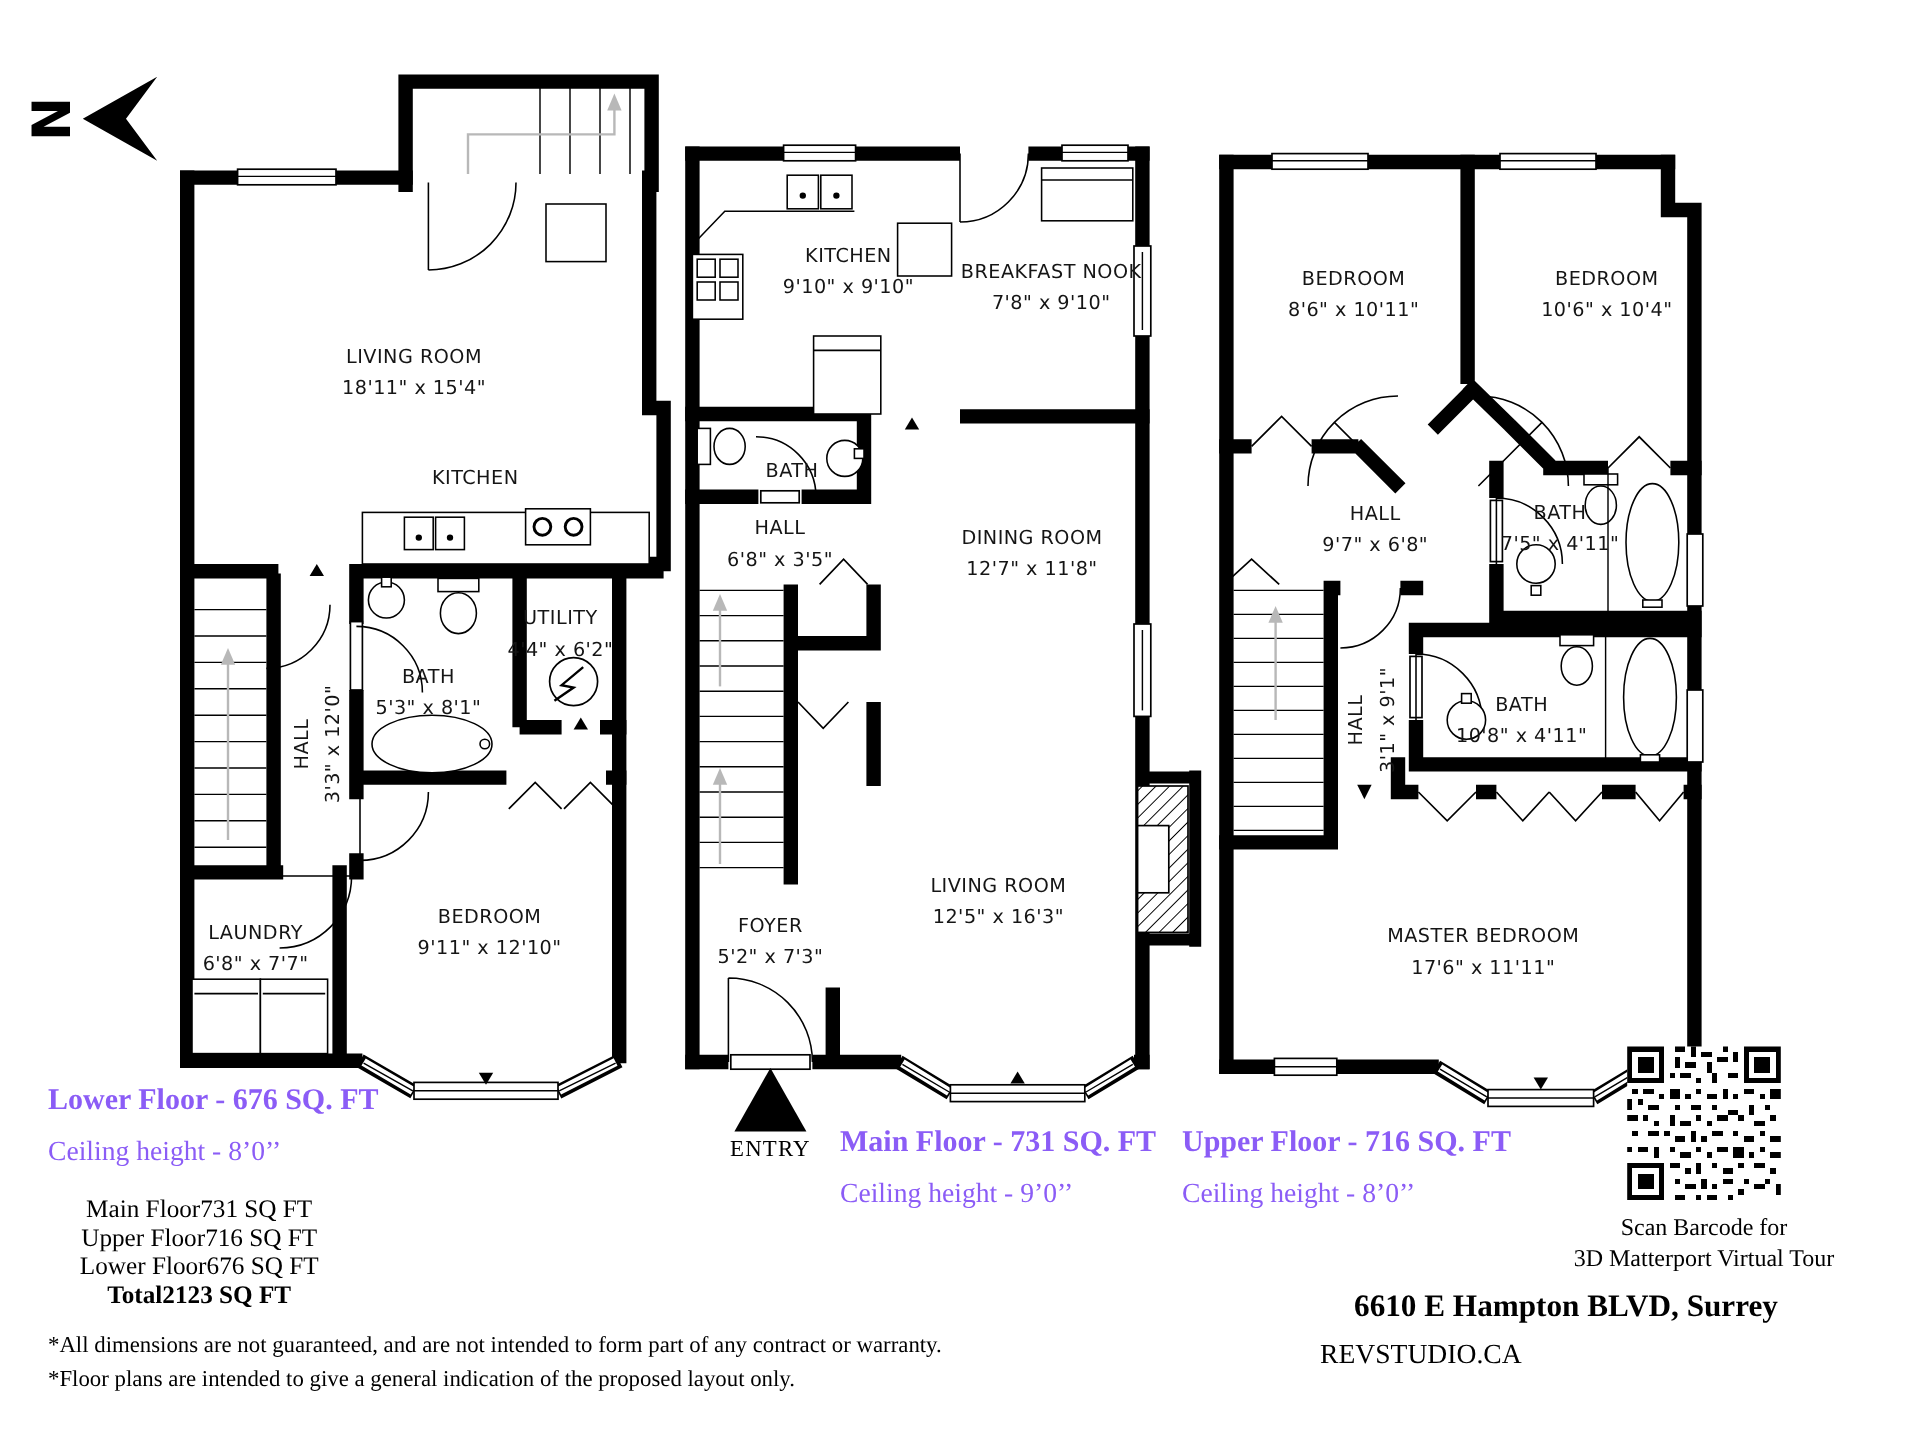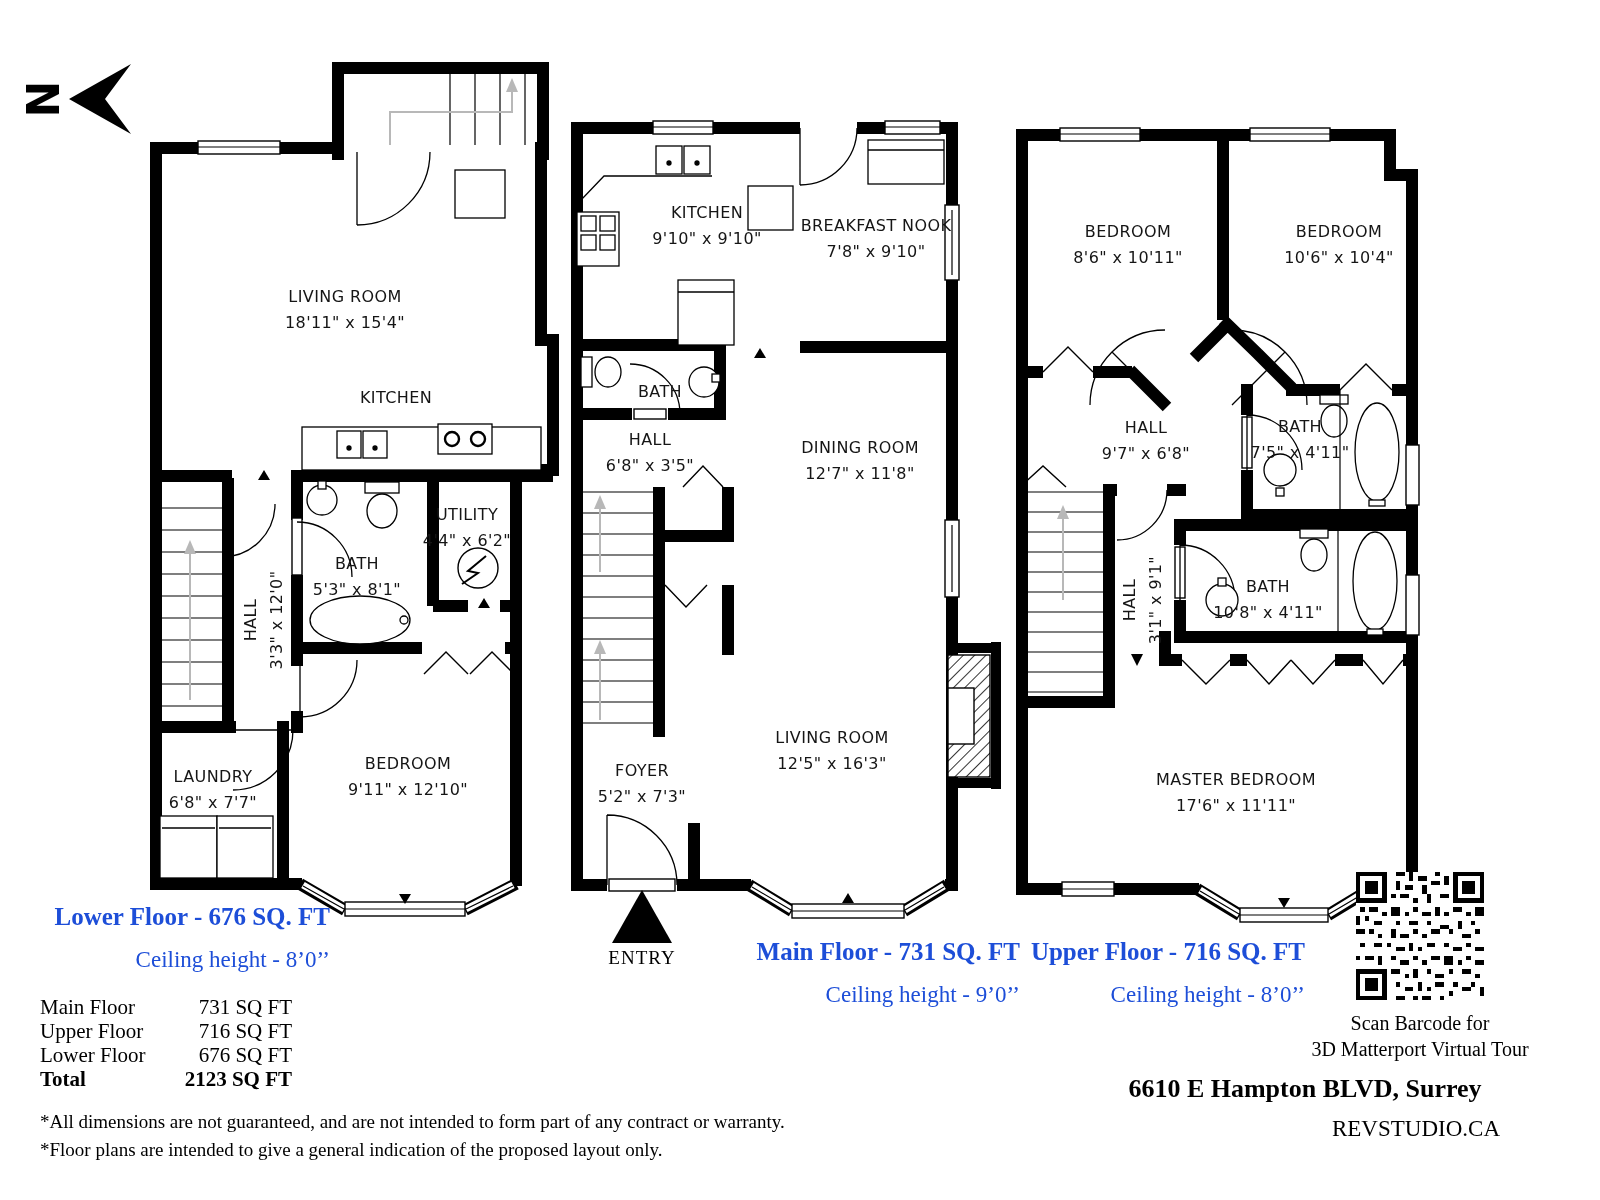--- a/index.html
+++ b/index.html
@@ -4,41 +4,41 @@
 <style>
   html,body{margin:0;padding:0;background:#fff;}
   .page{position:relative;width:1600px;height:1200px;background:#fff;overflow:hidden;
         font-family:"DejaVu Sans",sans-serif;color:#111;}
   .plan-svg{position:absolute;left:0;top:0;}
   
   .rlabel{position:absolute;transform:translate(-50%,-50%);text-align:center;white-space:nowrap;
           font-size:16px;line-height:1.6;letter-spacing:.4px;color:#151515;}
   .rlabel.vertical{transform:translate(-50%,-50%) rotate(-90deg);}
   
-  .fcap{position:absolute;text-align:right;font-family:"Liberation Serif",serif;color:#1d4ed8;}
+  .fcap{position:absolute;text-align:left;font-family:"Liberation Serif",serif;color:#8b5cf6;}
   .ftitle{font-weight:bold;font-size:25px;}
   .fceil{font-size:23px;margin-top:16px;}
   .summary{position:absolute;left:40px;top:996px;width:252px;font-family:"Liberation Serif",serif;
            font-size:21px;color:#000;}
-  .srow{display:flex;justify-content:space-between;line-height:1.14;}
+  .srow{display:flex;justify-content:center;line-height:1.14;}
   .srow .sval{text-align:right;}
   .srow.total{font-weight:bold;}
   .disclaimers{position:absolute;left:40px;top:1108px;font-family:"Liberation Serif",serif;
                font-size:19px;line-height:1.45;color:#000;}
   .entry-label{position:absolute;transform:translate(-50%,-50%);font-family:"Liberation Serif",serif;
                font-size:19px;letter-spacing:1px;color:#000;}
   .north{position:absolute;left:26px;top:60px;display:flex;align-items:center;}
   .north-n{display:inline-block;transform:rotate(-90deg);font-weight:bold;font-size:44px;
            font-family:"DejaVu Sans",sans-serif;color:#000;line-height:1;}
   .qr-wrap{position:absolute;left:1288px;top:872px;width:264px;text-align:center;}
   .qr-wrap svg{display:inline-block;}
   .qr-cap{font-family:"Liberation Serif",serif;font-size:20px;line-height:1.3;color:#000;margin-top:6px;}
   .addr{position:absolute;left:1090px;top:1074px;width:430px;text-align:center;
         font-family:"Liberation Serif",serif;font-weight:bold;font-size:26px;color:#000;}
-  .brand{position:absolute;left:1100px;top:1116px;width:400px;text-align:right;
+  .brand{position:absolute;left:1100px;top:1116px;width:400px;
          font-family:"Liberation Serif",serif;font-size:23px;color:#000;}
 </style>
 </head>
 <body>
 
 <div class="page">
 
   <svg class="plan-svg" width="1600" height="1200" viewBox="0 0 1600 1200">
     <defs>
       <pattern id="hatch" width="8" height="8" patternUnits="userSpaceOnUse" patternTransform="rotate(45)">

